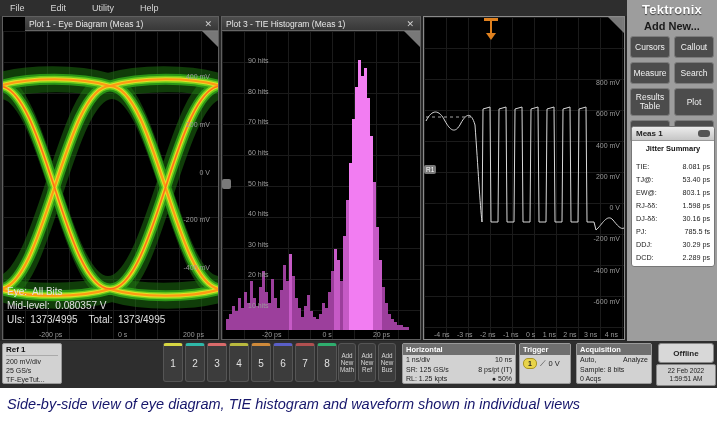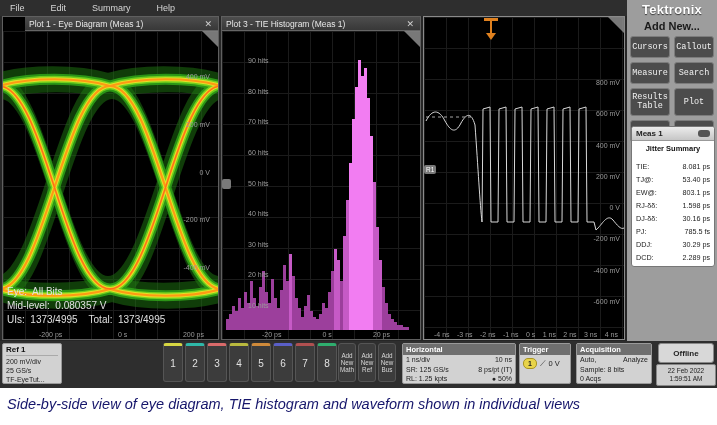--- a/index.html
+++ b/index.html
@@ -31,21 +31,21 @@
   
   .trigT{position:absolute;top:1px;width:14px;height:24px;}
   .trigT .bar{position:absolute;left:0;top:0;width:14px;height:3px;background:#e0811f;}
   .trigT .stem{position:absolute;left:6px;top:3px;width:2px;height:12px;background:#e0811f;}
   .trigT .arr{position:absolute;left:2px;top:15px;width:0;height:0;border-left:5px solid transparent;border-right:5px solid transparent;border-top:7px solid #e0811f;}
   
   .sidebar{position:absolute;left:627px;top:0;width:90px;height:388px;background:#9d9d9d;box-sizing:border-box;padding-top:2px;}
   .logo{font-size:13px;font-weight:bold;color:#ffffff;text-align:center;letter-spacing:.3px;text-shadow:0 1px 1px #333;}
   .addnew{font-size:11px;font-weight:bold;color:#1a1a1a;text-align:center;margin:3px 0 4px;}
   .btn-grid{display:grid;grid-template-columns:40px 40px;gap:4px;justify-content:center;}
-  .sbtn{background:#4c4c4c;border:1px solid #7c7c7c;border-radius:3px;color:#f2f2f2;font-size:8.5px;text-align:center;padding:4px 0;min-height:12px;display:flex;align-items:center;justify-content:center;line-height:9px;font-family:Liberation Mono, monospace;}
+  .sbtn{background:#4c4c4c;border:1px solid #7c7c7c;border-radius:3px;color:#f2f2f2;font-size:8.5px;text-align:center;padding:4px 0;min-height:12px;display:flex;align-items:center;justify-content:center;line-height:9px;}
   .meas{position:absolute;left:4px;top:126px;width:82px;border:1px solid #777;border-radius:3px;overflow:hidden;background:#fff;}
   .meas-h{background:linear-gradient(#ececec,#c6c6c6);border-bottom:1px solid #999;display:flex;align-items:center;justify-content:space-between;padding:2px 4px;}
   .meas-h .mt{font-size:8px;font-weight:bold;color:#222;}
   .meas-h .mi{width:12px;height:7px;background:#555;border-radius:3px;}
   .meas-b{padding:3px 4px 4px;}
   .meas-b .st{font-size:7.5px;font-weight:bold;color:#111;text-align:center;margin-bottom:10px;}
   .mrow{display:flex;justify-content:space-between;margin-top:5px;}
   .mrow span{font-size:7.2px;color:#222;line-height:8px;}
   
   .bottombar{position:absolute;left:0;top:341px;width:717px;height:47px;background:#2e2e2e;}
@@ -70,21 +70,21 @@
   .caption{position:absolute;left:7px;top:396px;width:705px;font-size:14.5px;font-style:italic;color:#16166b;}
 </style>
 </head>
 <body>
 
 <div class="scope">
 
   <div class="menubar">
       <span>File</span>
       <span>Edit</span>
-      <span>Summary</span>
+      <span>Utility</span>
       <span>Help</span>
     </div>
 
   <div class="panel" style="left:2px;width:217px;height:324px;padding-left:22px;">
     <div class="ptitle">
       <span class="t">Plot 1 - Eye Diagram (Meas 1)</span>
       <span class="x">✕</span>
     </div>
     <div class="plot">
       <svg width="215" height="309" viewBox="0 0 215 309" style="position:absolute;left:0;top:0;">

